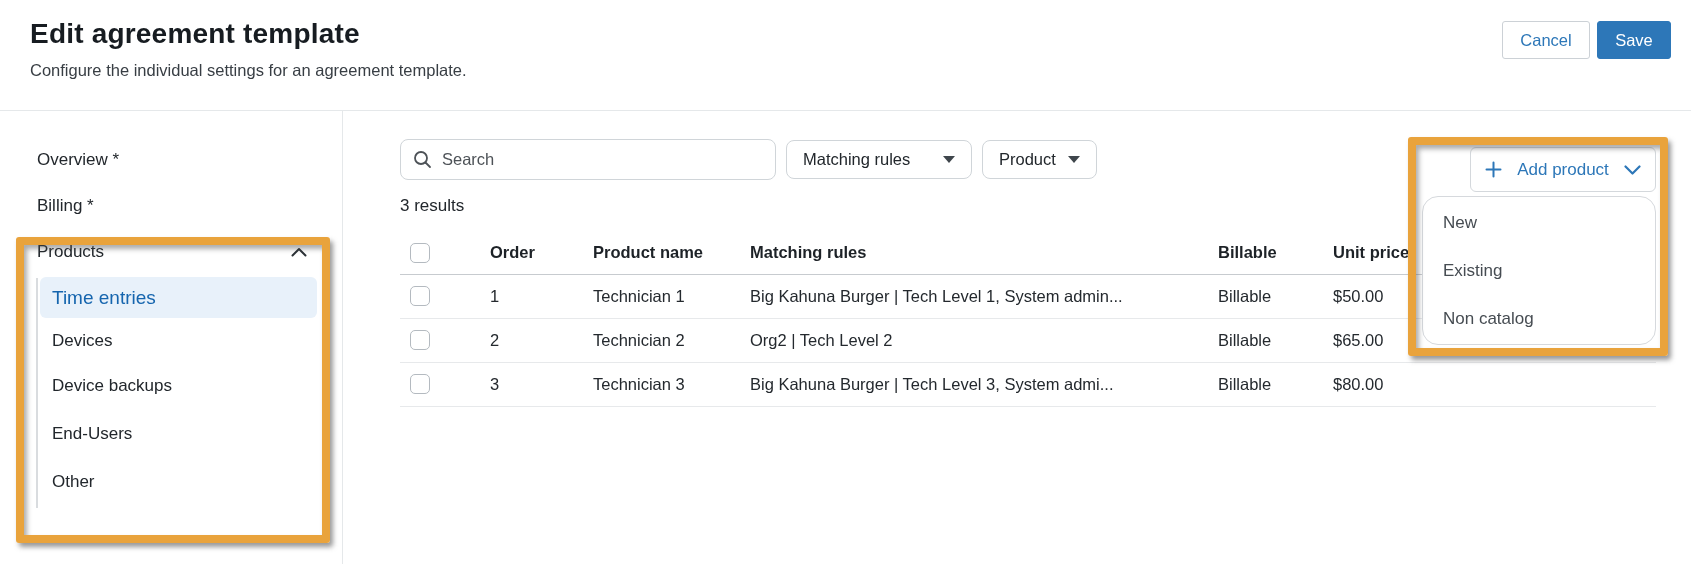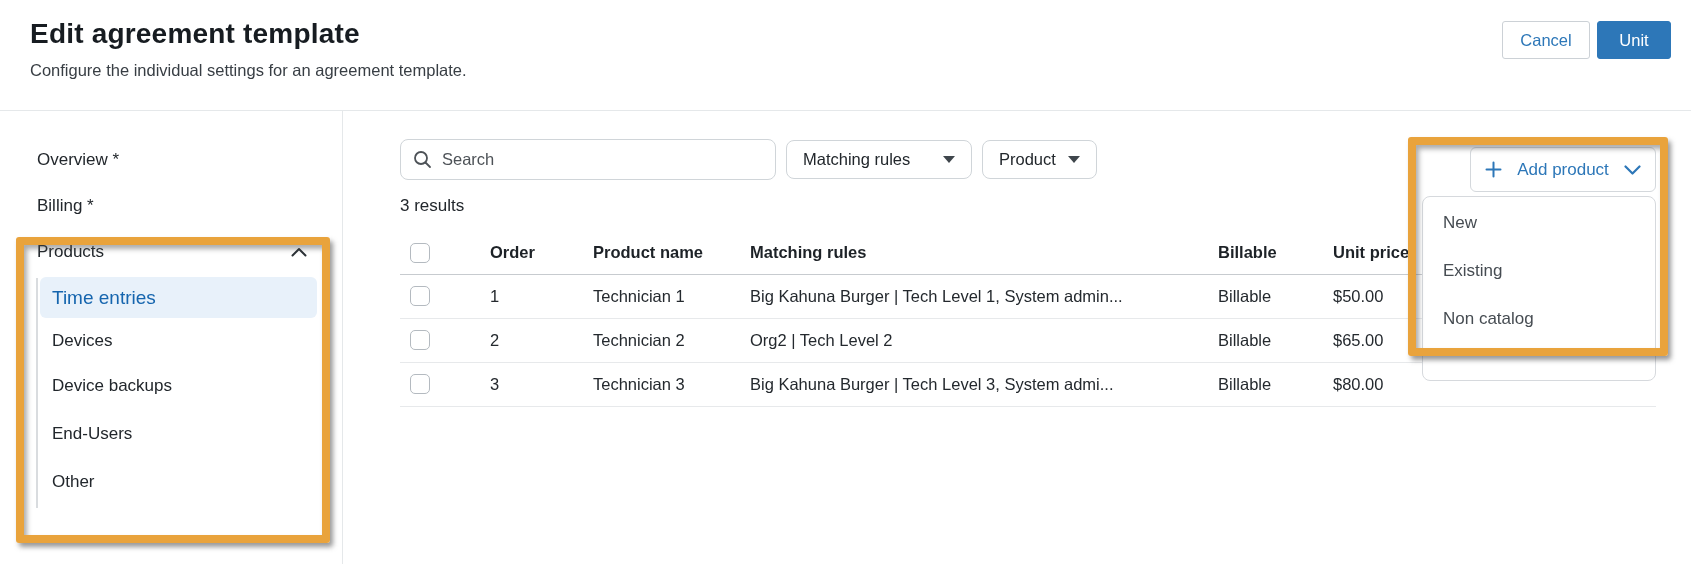--- a/index.html
+++ b/index.html
@@ -41,40 +41,40 @@
   .search-box input { border:none; outline:none; font-size:16.5px; color:#22272c; width:100%; font-family:"Liberation Sans",sans-serif; }
   .search-box input::placeholder { color:#4d5257; opacity:1; }
   .filter-btn { height:39px; top:140px; border:1px solid #d0d5d9; border-radius:8px; background:#fff; display:flex; align-items:center; justify-content:space-between; padding:0 16px; font-size:16.5px; color:#22272c; cursor:pointer; }
   .filter-matching { left:786px; width:186px; }
   .filter-billing { left:982px; width:115px; }
   .caret-down { width:0; height:0; border-left:6px solid transparent; border-right:6px solid transparent; border-top:7px solid #3f464c; margin-left:12px; }
   .results-count { left:400px; top:196px; font-size:17px; color:#22272c; }
 
   
   .add-product-btn { left:1470px; top:147px; width:186px; height:45px; background:#fff; border:1px solid #d4d8dc; border-radius:6px; display:flex; align-items:center; justify-content:center; gap:15px; color:#2d77b8; font-size:17px; font-weight:500; cursor:pointer; z-index:15; }
-  .menu-panel { left:1422px; top:196px; width:234px; height:185px; background:#fff; border:1px solid #d6d9dd; border-radius:8px; z-index:15; }
+  .menu-panel { left:1422px; top:196px; width:234px; height:149px; background:#fff; border:1px solid #d6d9dd; border-radius:16px; z-index:15; }
   .menu-item { position:absolute; left:20px; font-size:17px; color:#464c52; cursor:pointer; }
 
   
   .checkbox { width:20px; height:20px; border:1.5px solid #b4bac0; border-radius:5px; background:#fff; cursor:pointer; }
   .th { top:243px; font-size:16.5px; font-weight:700; color:#1d2227; }
   .td { font-size:16.5px; color:#24292e; }
   .table-line { left:400px; width:1256px; height:1px; }
   .line-dark { background:#c7cbcf; }
   .line-light { background:#e7e9eb; }
 </style>
 </head>
 <body>
 
 <div id="screen">
 
   <div class="abs page-subtitle">Configure the individual settings for an agreement template.</div>
   <div class="abs page-title">Edit agreement template</div>
   <div class="abs btn btn-cancel">Cancel</div>
-  <div class="abs btn btn-save">Unit</div>
+  <div class="abs btn btn-save">Save</div>
   <div class="abs header-divider"></div>
   <div class="abs sidebar-divider"></div>
 
   <div class="abs nav-item nav-top" style="top:150px;">Overview *</div>
   <div class="abs nav-item nav-top" style="top:196px;">Billing *</div>
 
   <div class="abs products-row">
     <span class="nav-item">Products</span>
     <span style="display:flex;">
       <svg width="16" height="10" viewBox="0 0 16 10">

